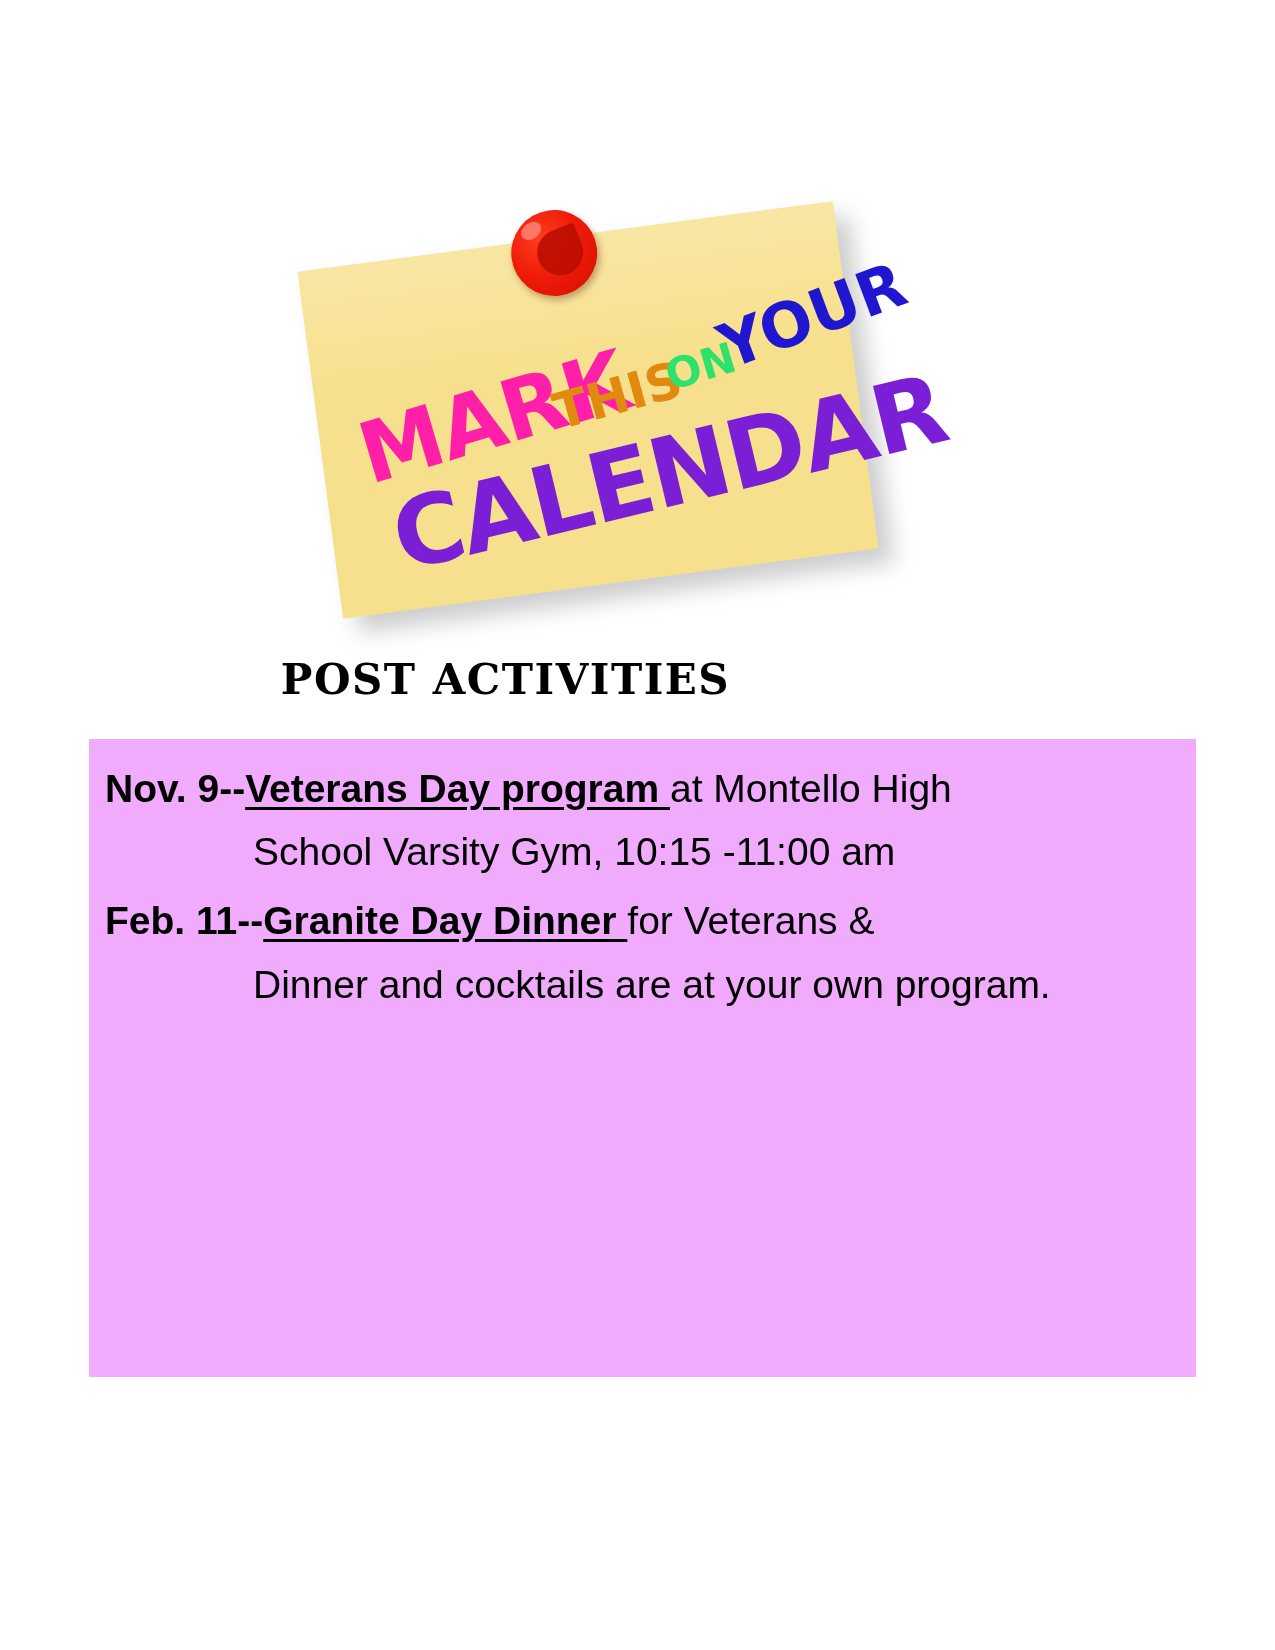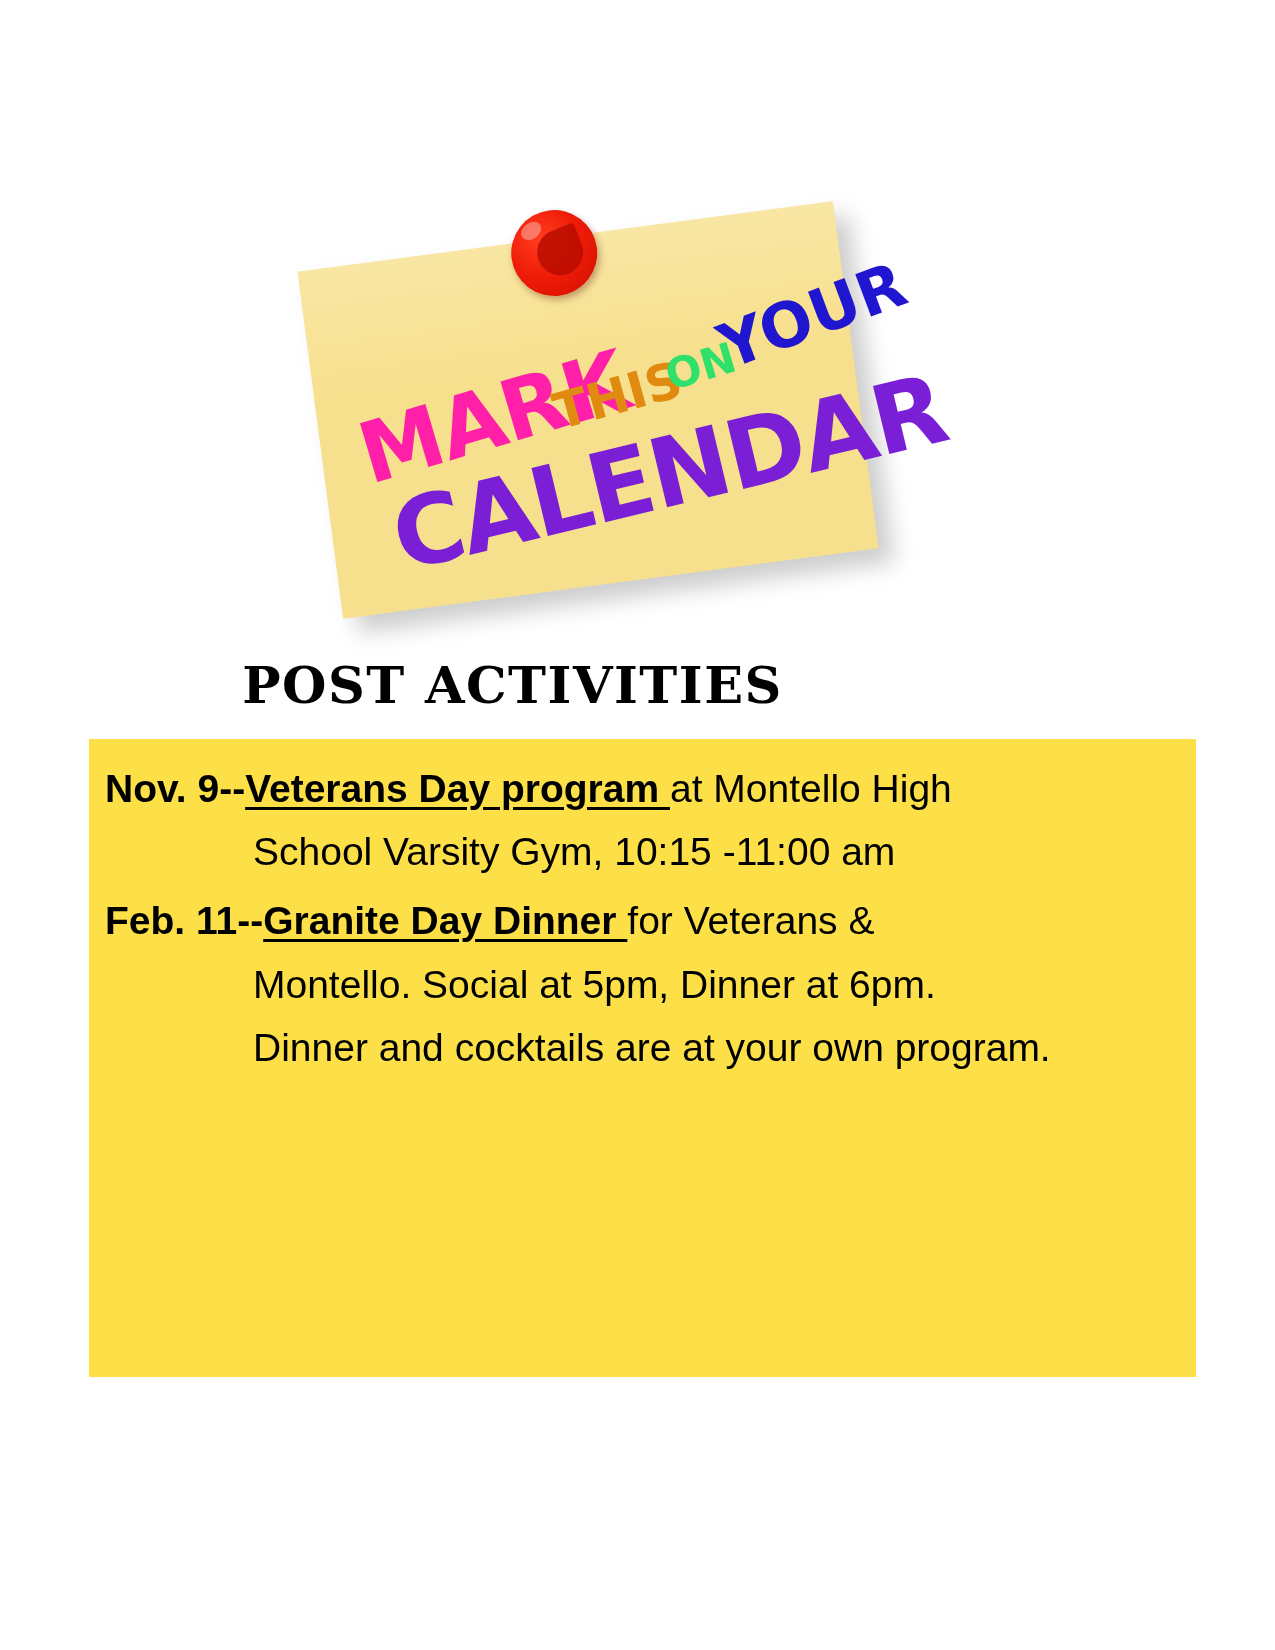--- a/index.html
+++ b/index.html
@@ -116,39 +116,39 @@
     left: 60px; top: 200px;
     font-size: 96px;
     color: #7B1FD6;
     transform: rotate(-6deg);
     letter-spacing: -2px;
   }
 
   
   .page-title {
     position: absolute;
-    left: 7px;
+    left: 0;
     top: 655px;
     width: 1011px;
     text-align: center;
     font-family: "DejaVu Serif", serif;
     font-weight: bold;
-    font-size: 51px;
+    font-size: 42px;
     letter-spacing: 1.5px;
     color: #000000;
   }
 
   
   .activities-panel {
     position: absolute;
     left: 89px;
     top: 739px;
     width: 1107px;
     height: 638px;
-    background: #fde047;
+    background: #f0abfc;
     box-sizing: border-box;
     padding: 18px 10px 10px 10px;
   }
   .activity-block {
     font-family: "Liberation Sans", sans-serif;
     font-size: 39px;
     color: #000000;
     line-height: 1.62;
     margin: 0 0 6px 0;
     text-indent: 0;
@@ -193,20 +193,19 @@
 
 <div class="activities-panel">
 
   <p class="activity-block">
     <span class="lead">Nov. 9--</span><span class="u-bold">Veterans Day program </span><span class="rest">at Montello High</span>
     <span class="cont">School Varsity Gym, 10:15 -11:00 am</span>
   </p>
 
   <p class="activity-block">
     <span class="lead">Feb. 11--</span><span class="u-bold">Granite Day Dinner </span><span class="rest">for Veterans &amp;</span>
-    <span class="cont">Montello.  Social at 5pm, Dinner at 6pm.</span>
     <span class="cont">Dinner and cocktails are at your own program.</span>
   </p>
 
   <p class="activity-block">
   </p>
 
 </div>
 
 </body></html>

